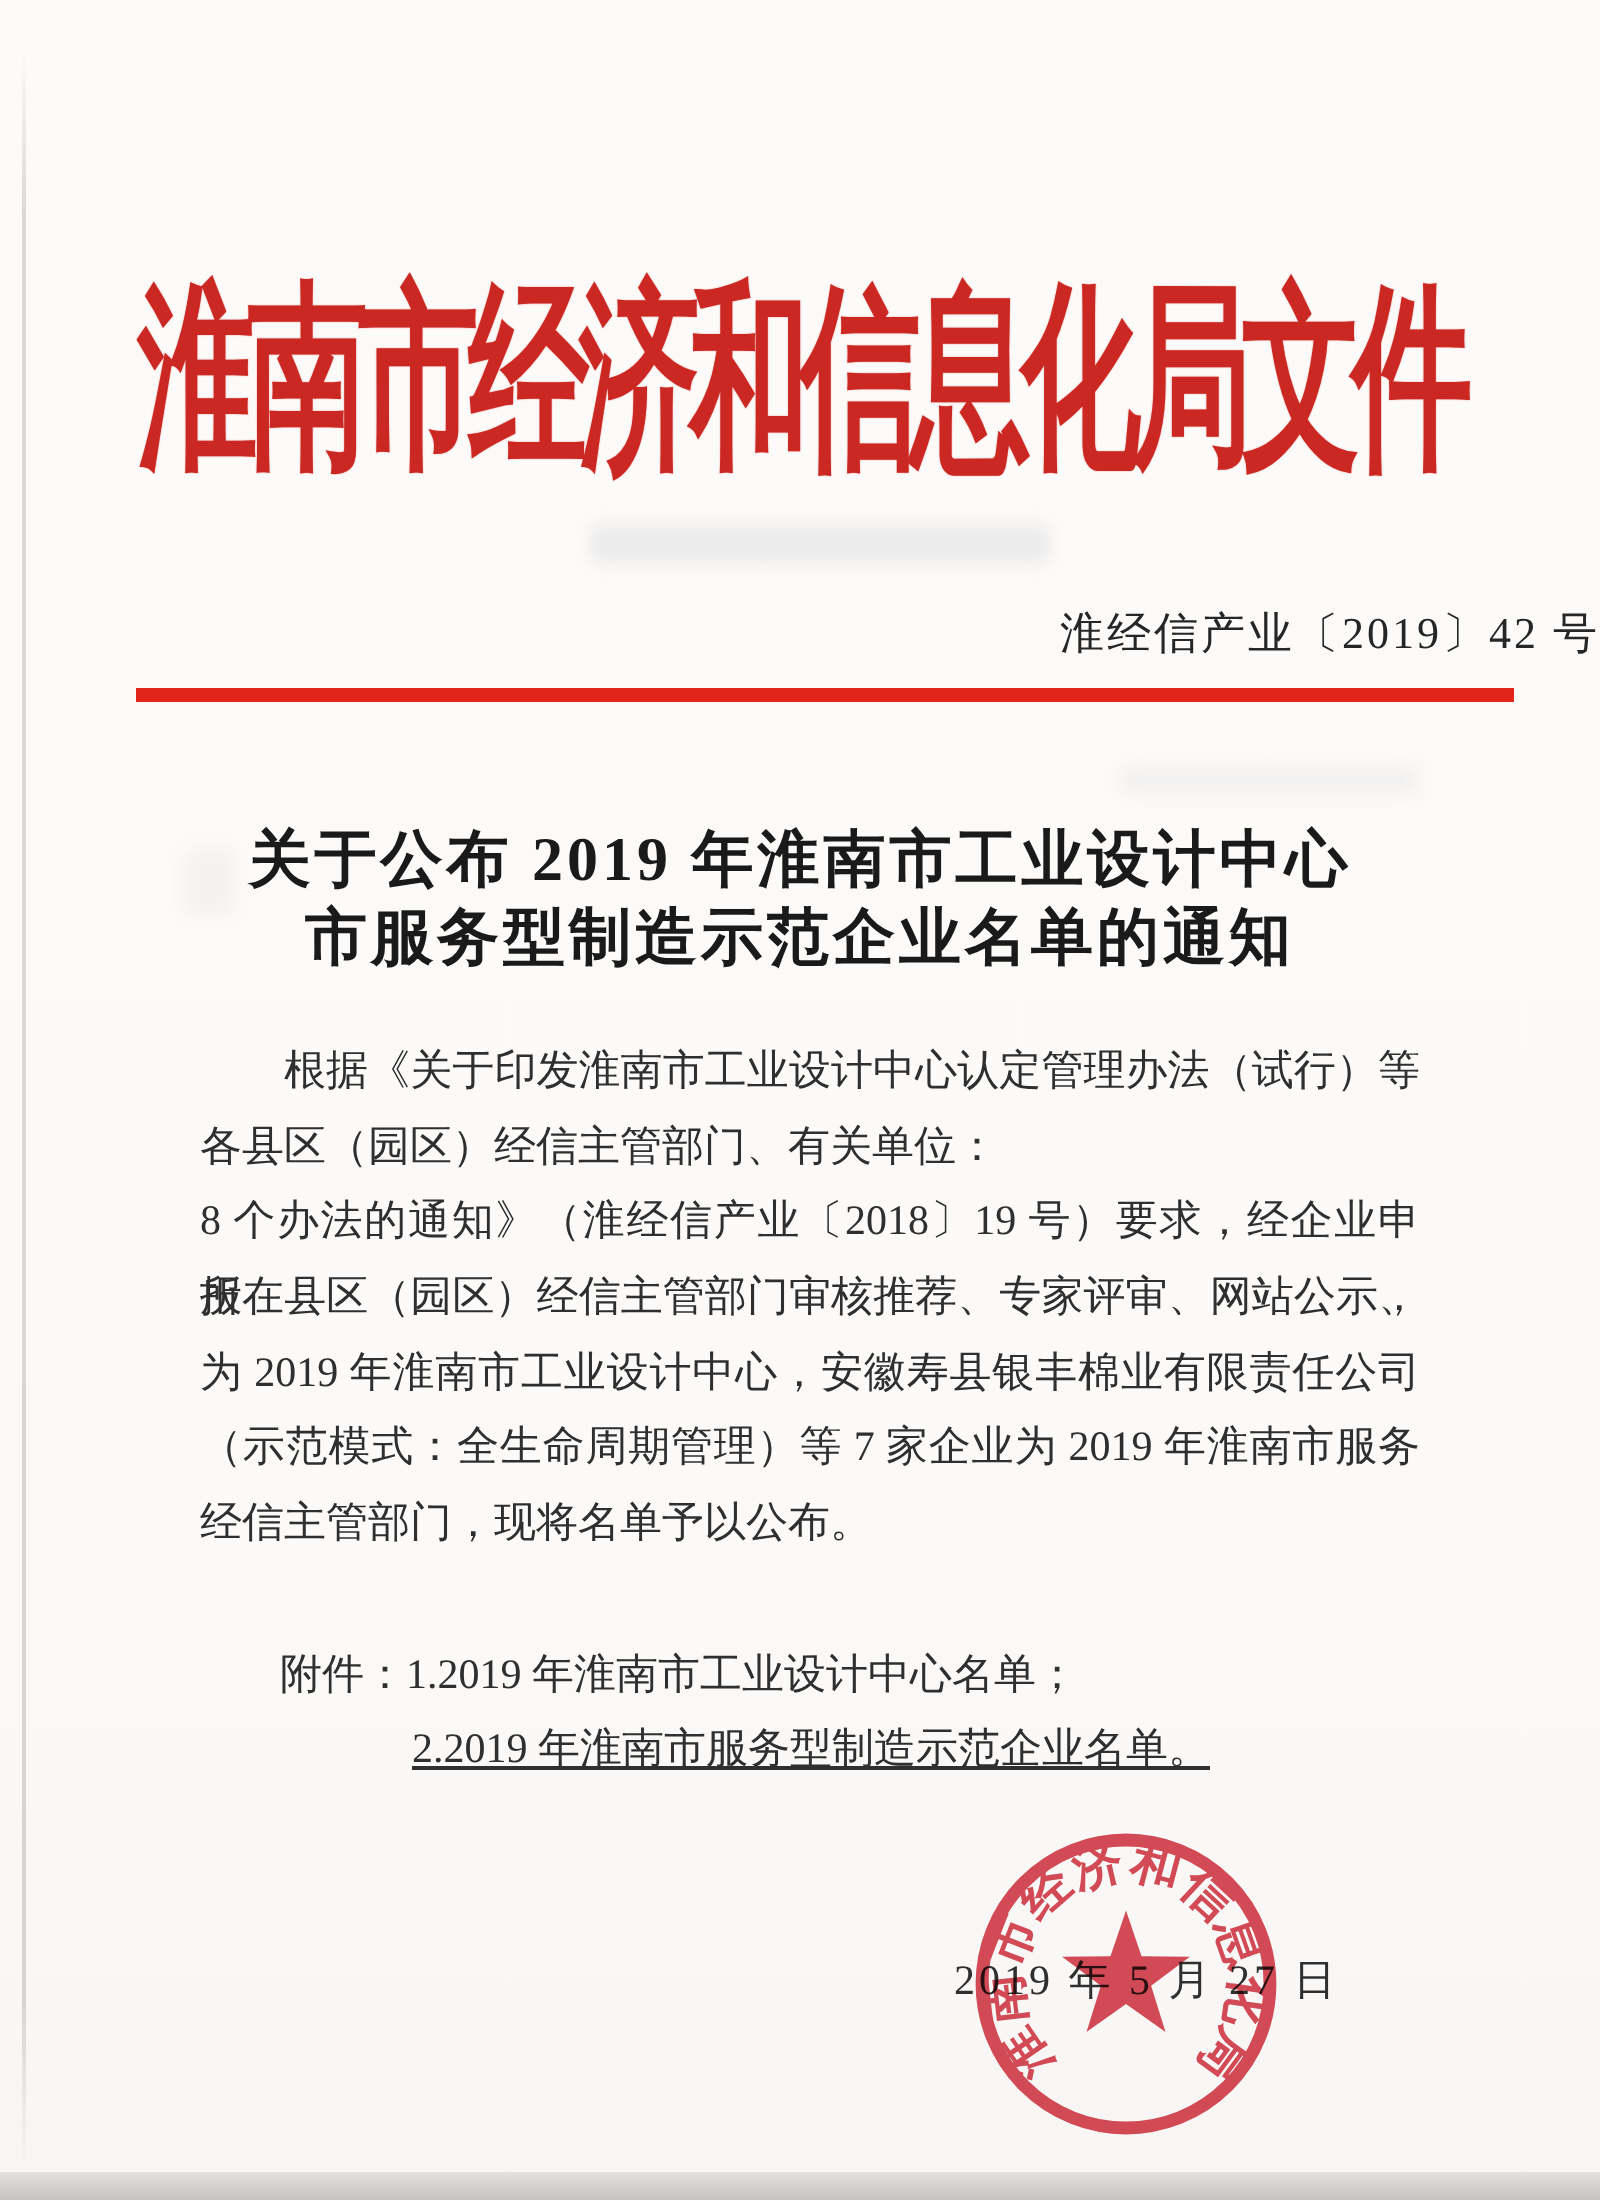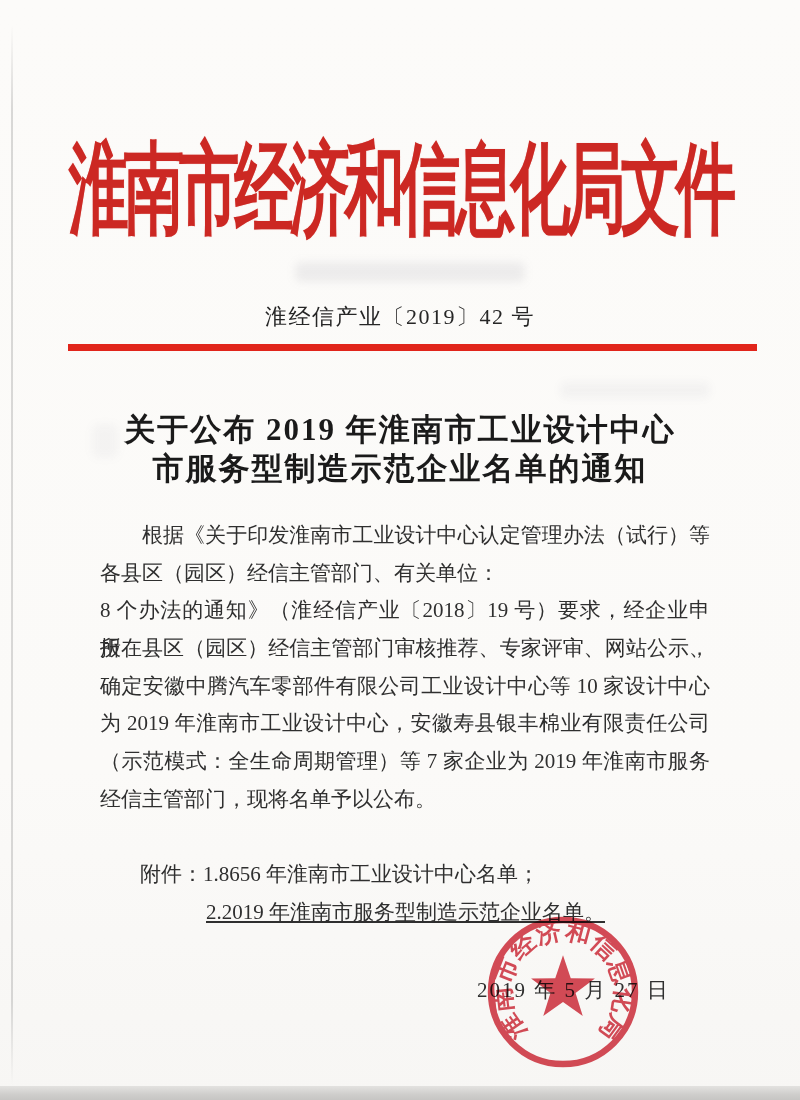--- a/index.html
+++ b/index.html
@@ -37,21 +37,21 @@
   }
   .header-band .big{
     white-space:nowrap;
     font-size:100px;font-weight:bold;letter-spacing:-8px;
     color:var(--header-red);
     transform:scaleX(0.60);transform-origin:50% 50%;
     text-shadow:0 0 1px rgba(204,40,35,.55);
   }
   .doc-number{
     position:absolute;left:0;top:302px;width:800px;
-    text-align:center;font-size:22px;letter-spacing:1.5px;color:#262626;
+    text-align:right;font-size:22px;letter-spacing:1.5px;color:#262626;
   }
   .red-rule{
     position:absolute;left:68px;top:344px;width:689px;height:7px;
     background:var(--rule-red);
   }
   .doc-title{
     position:absolute;left:0;top:398px;width:800px;
     text-align:center;font-size:31px;font-weight:bold;line-height:39px;
     letter-spacing:2px;color:var(--title-ink);margin-top:12px;
   }
@@ -95,27 +95,26 @@
 <div class="doc-title">
   <div>关于公布 2019 年淮南市工业设计中心</div>
   <div>市服务型制造示范企业名单的通知</div>
 </div>
 
 <div class="flow">
   <div class="line just ind">根据《关于印发淮南市工业设计中心认定管理办法（试行）等</div>
   <div class="line">各县区（园区）经信主管部门、有关单位：</div>
   <div class="line just">8 个办法的通知》（淮经信产业〔2018〕19 号）要求，经企业申报、</div>
   <div class="line just">所在县区（园区）经信主管部门审核推荐、专家评审、网站公示，</div>
-  <div class="line just">确定安徽中腾汽车零部件有限公司工业设计中心等 10 家设计中心</div>
   <div class="line just">为 2019 年淮南市工业设计中心，安徽寿县银丰棉业有限责任公司</div>
   <div class="line just">（示范模式：全生命周期管理）等 7 家企业为 2019 年淮南市服务</div>
   <div class="line">经信主管部门，现将名单予以公布。</div>
   <div class="blank"></div>
   <div class="attach">
-    <div class="line attach-1">附件：1.8656 年淮南市工业设计中心名单；</div>
+    <div class="line attach-1">附件：1.2019 年淮南市工业设计中心名单；</div>
     <div class="line attach-2">2.2019 年淮南市服务型制造示范企业名单。</div>
   </div>
 </div>
 
 <div class="date-line">2019 年 5 月 27 日</div>
 
 <div class="stamp">
   <svg viewBox="0 0 200 200" width="160" height="160">
     <circle cx="100" cy="100" r="90" fill="none" stroke="#d43d4a" stroke-width="8"></circle>
     <polygon fill="#d43d4a" points="100,54 109.7,82.7 139.9,83 115.7,101.1 124.7,130 100,112.5 75.3,130 84.3,101.1 60.1,83 90.3,82.7"></polygon>

